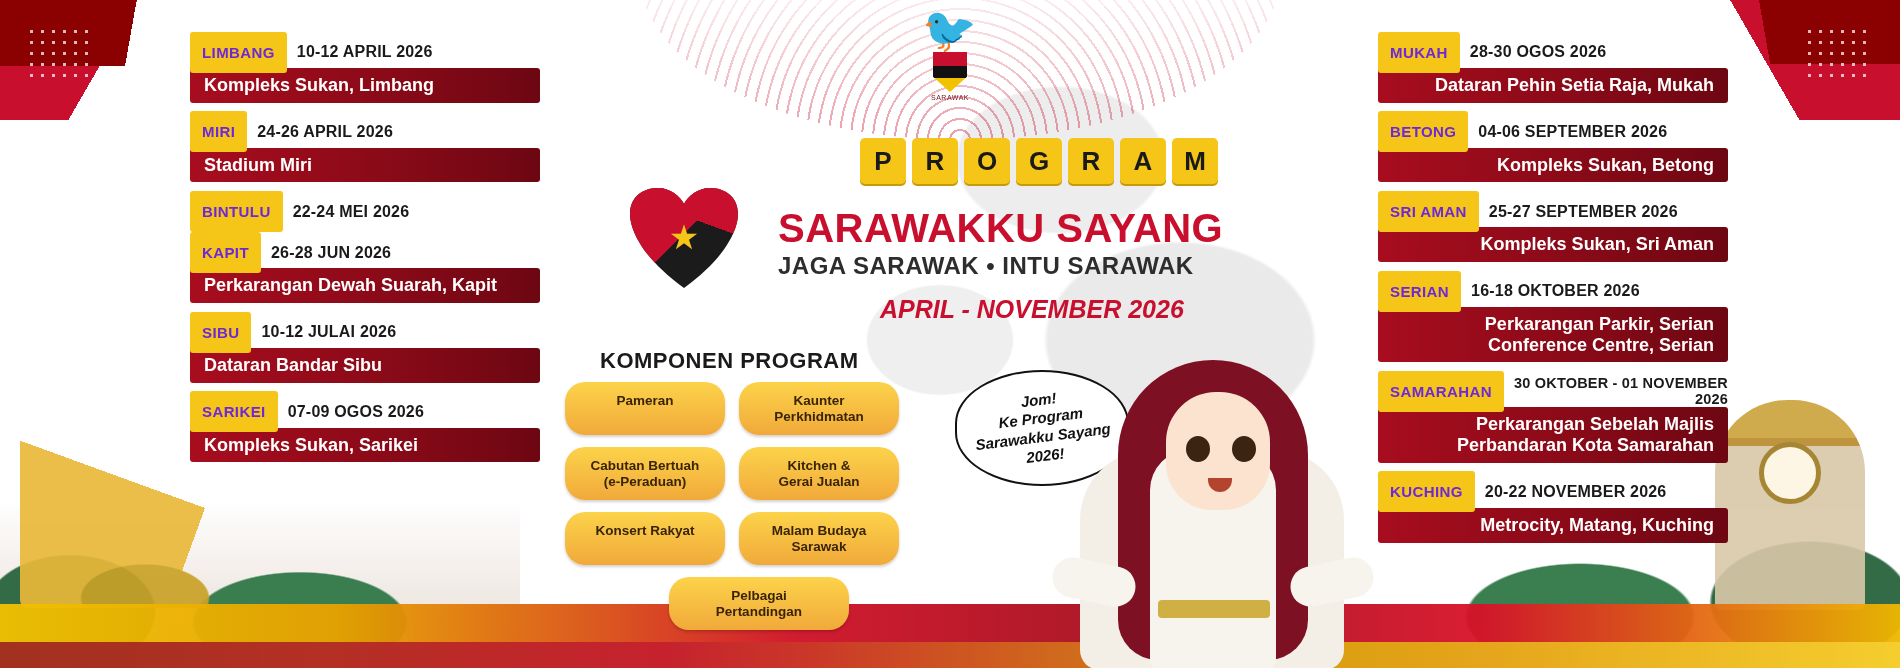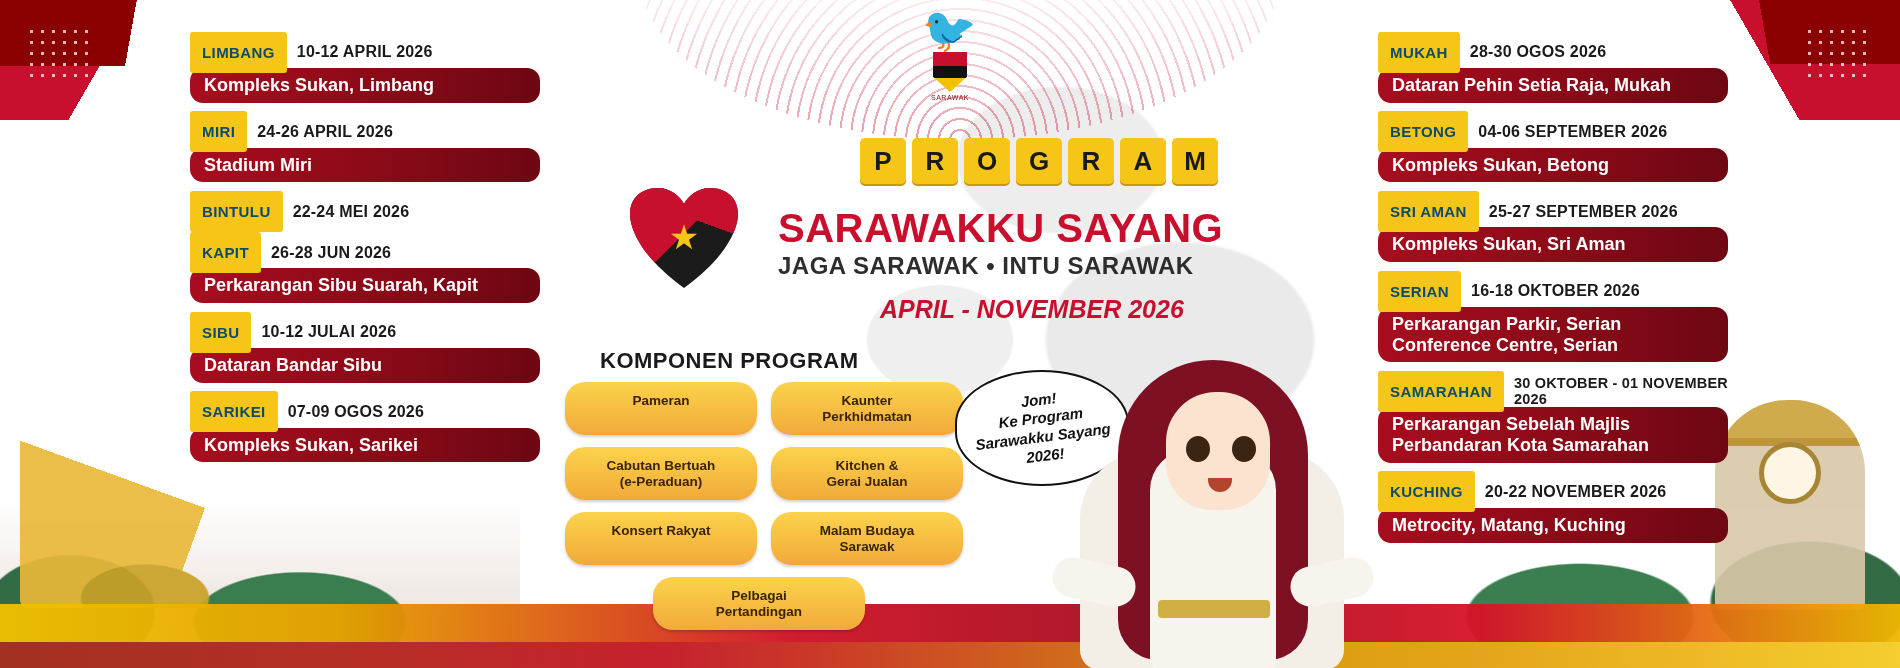--- a/index.html
+++ b/index.html
@@ -95,21 +95,21 @@
      clip-path:path("M54 100 C 10 68, 0 40, 0 26 C 0 8, 14 0, 28 0 C 40 0, 50 8, 54 16 C 58 8, 68 0, 80 0 C 94 0, 108 8, 108 26 C 108 40, 98 68, 54 100 Z");}
   .heart .star{position:absolute;left:37px;top:32px;width:34px;height:34px;color:#f5c518;font-size:34px;line-height:34px;text-align:center;}
   .title-main{position:absolute;left:778px;top:206px;font-size:40px;font-weight:bold;color:#c8102e;letter-spacing:.5px;white-space:nowrap;}
   .title-sub{position:absolute;left:778px;top:252px;font-size:24px;font-weight:bold;color:#2d2d2d;letter-spacing:.5px;white-space:nowrap;}
   .title-date{position:absolute;left:880px;top:295px;font-size:25px;font-weight:bold;color:#c8102e;font-style:italic;white-space:nowrap;}
 
   
   .komp-title{position:absolute;left:600px;top:348px;font-size:22px;font-weight:bold;color:#1a1a1a;letter-spacing:.5px;text-align:center;}
   .chips{position:absolute;left:565px;top:382px;width:360px;}
   .chip-row{display:flex;gap:14px;margin-bottom:12px;}
-  .chip{min-width:140px;padding:11px 26px;border-radius:20px;text-align:center;
+  .chip{min-width:140px;padding:11px 10px;border-radius:20px;text-align:center;
         background:linear-gradient(180deg,#fcd34a,#f1a93a);
         color:#3a2408;font-size:13.5px;font-weight:bold;line-height:1.15;
         box-shadow:0 2px 3px rgba(0,0,0,.18);}
   .chip.wide{min-width:160px;margin-left:28px;}
   .chip-center{display:flex;justify-content:center;}
 
   
   .bubble{position:absolute;left:955px;top:370px;width:170px;height:112px;border-radius:50%/46%;
      background:#fff;border:2.5px solid #111;}
   .bubble .txt{position:absolute;inset:0;display:flex;flex-direction:column;align-items:center;justify-content:center;
@@ -127,28 +127,28 @@
   .m-eye.l{left:146px;top:136px;}
   .m-eye.r{left:192px;top:136px;}
   .m-mouth{position:absolute;left:168px;top:178px;width:24px;height:14px;background:#b3452f;border-radius:0 0 12px 12px;}
   .m-arm-l{position:absolute;left:12px;top:262px;width:84px;height:40px;background:#f7f4ee;border-radius:22px;transform:rotate(12deg);}
   .m-arm-r{position:absolute;left:250px;top:262px;width:84px;height:40px;background:#f7f4ee;border-radius:22px;transform:rotate(-12deg);}
   .m-belt{position:absolute;left:118px;top:300px;width:112px;height:18px;background:#c9a227;border-radius:4px;opacity:.85;}
 
   
   .col{position:absolute;top:40px;width:350px;}
   .col-left{left:190px;}
-  .col-right{left:1378px;}
+  .col-right{left:1378px;text-align:right;}
   .event{position:relative;margin-bottom:17px;}
   .ev-head{display:flex;align-items:center;gap:10px;height:24px;}
-  .ev-city{background:#f5c518;color:#0c4a6e;font-weight:bold;font-size:15px;
+  .ev-city{background:#f5c518;color:#6d28d9;font-weight:bold;font-size:15px;
            padding:12px 12px;border-radius:3px;letter-spacing:.4px;}
   .ev-date{font-weight:bold;font-size:16px;color:#1a1a1a;letter-spacing:.2px;line-height:1.1;}
   .ev-venue{margin-top:4px;background:linear-gradient(90deg,#a80d1e,#8a0a18 55%,#6d0712);
-            color:#fff;font-weight:bold;font-size:18px;padding:7px 14px;border-radius:13px;line-height:1.15;}
+            color:#fff;font-weight:bold;font-size:18px;padding:7px 14px;border-radius:3px;line-height:1.15;}
   .col-right .ev-head{flex-direction:row;}
   .ev-date.two-line{font-size:14.5px;line-height:1.15;}
 </style>
 </head>
 <body>
 
 <div id="stage">
 
   <div class="bg-map"></div>
   <div class="corner tl"></div>
@@ -251,21 +251,21 @@
       <div class="ev-head">
         <span class="ev-city">BINTULU</span>
         <span class="ev-date">22-24 MEI 2026</span>
       </div>
     </div>
     <div class="event">
       <div class="ev-head">
         <span class="ev-city">KAPIT</span>
         <span class="ev-date">26-28 JUN 2026</span>
       </div>
-      <div class="ev-venue">Perkarangan Sibu Suarah, Kapit</div>
+      <div class="ev-venue">Perkarangan Dewah Suarah, Kapit</div>
     </div>
     <div class="event">
       <div class="ev-head">
         <span class="ev-city">SIBU</span>
         <span class="ev-date">10-12 JULAI 2026</span>
       </div>
       <div class="ev-venue">Dataran Bandar Sibu</div>
     </div>
     <div class="event">
       <div class="ev-head">

